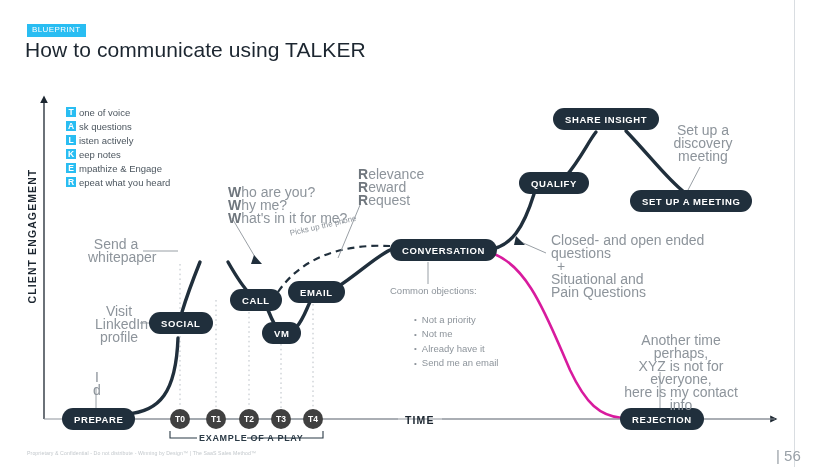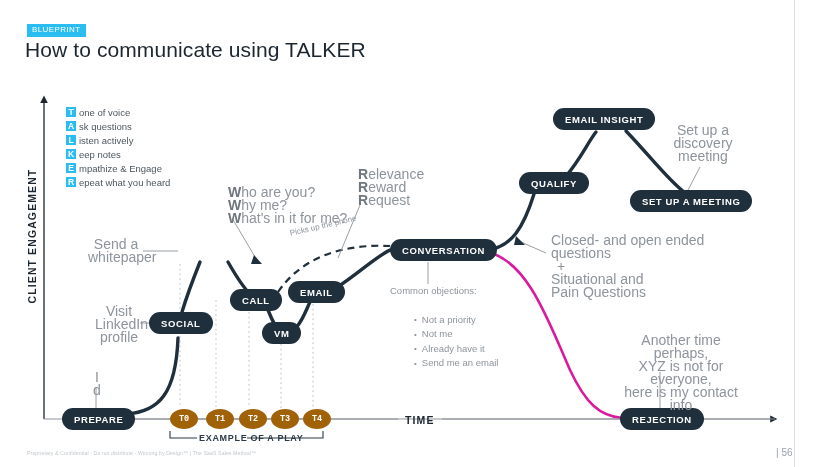--- a/index.html
+++ b/index.html
@@ -67,32 +67,31 @@
     display: flex;
     align-items: center;
     justify-content: center;
     height: 22px;
     white-space: nowrap;
     box-sizing: border-box;
     padding: 0 12px;
   }
   .tnode {
     position: absolute;
-    background: #a16207;
+    background: #404040;
     color: #ffffff;
     border-radius: 50%;
-    width: 28px;
+    width: 20px;
     height: 20px;
     font-size: 8.5px;
     font-weight: bold;
     display: flex;
     align-items: center;
     justify-content: center;
     box-sizing: border-box;
-    font-family: Liberation Mono, monospace;
   }
   .anno {
     position: absolute;
     color: #8d949b;
     font-size: 14px;
     line-height: 13px;
   }
   .anno.c { text-align: center; }
   .axis-label {
     position: absolute;
@@ -173,21 +172,21 @@
     top: 450px;
     color: #c3c8cc;
     font-size: 5.2px;
     letter-spacing: 0.1px;
   }
   .pagenum {
     position: absolute;
     left: 776px;
     top: 447px;
     color: #9aa1a8;
-    font-size: 10px;
+    font-size: 15px;
     text-align: center;
   }
   .picks {
     position: absolute;
     left: 289px;
     top: 229px;
     color: #8d949b;
     font-size: 8px;
     transform: rotate(-13deg);
     transform-origin: left top;
@@ -343,21 +342,21 @@
   <div class="node" style="left:230px; top:289px;">CALL</div>
 
   <div class="node" style="left:262px; top:322px;">VM</div>
 
   <div class="node" style="left:288px; top:281px;">EMAIL</div>
 
   <div class="node" style="left:390px; top:239px;">CONVERSATION</div>
 
   <div class="node" style="left:519px; top:172px;">QUALIFY</div>
 
-  <div class="node" style="left:553px; top:108px;">EMAIL INSIGHT</div>
+  <div class="node" style="left:553px; top:108px;">SHARE INSIGHT</div>
 
   <div class="node" style="left:620px; top:408px;">REJECTION</div>
 
   <div class="node" style="left:630px; top:190px;">SET UP A MEETING</div>
 
   <div class="tnode" style="left:170px; top:409px;">T0</div>
   <div class="tnode" style="left:206px; top:409px;">T1</div>
   <div class="tnode" style="left:239px; top:409px;">T2</div>
   <div class="tnode" style="left:271px; top:409px;">T3</div>
   <div class="tnode" style="left:303px; top:409px;">T4</div>

